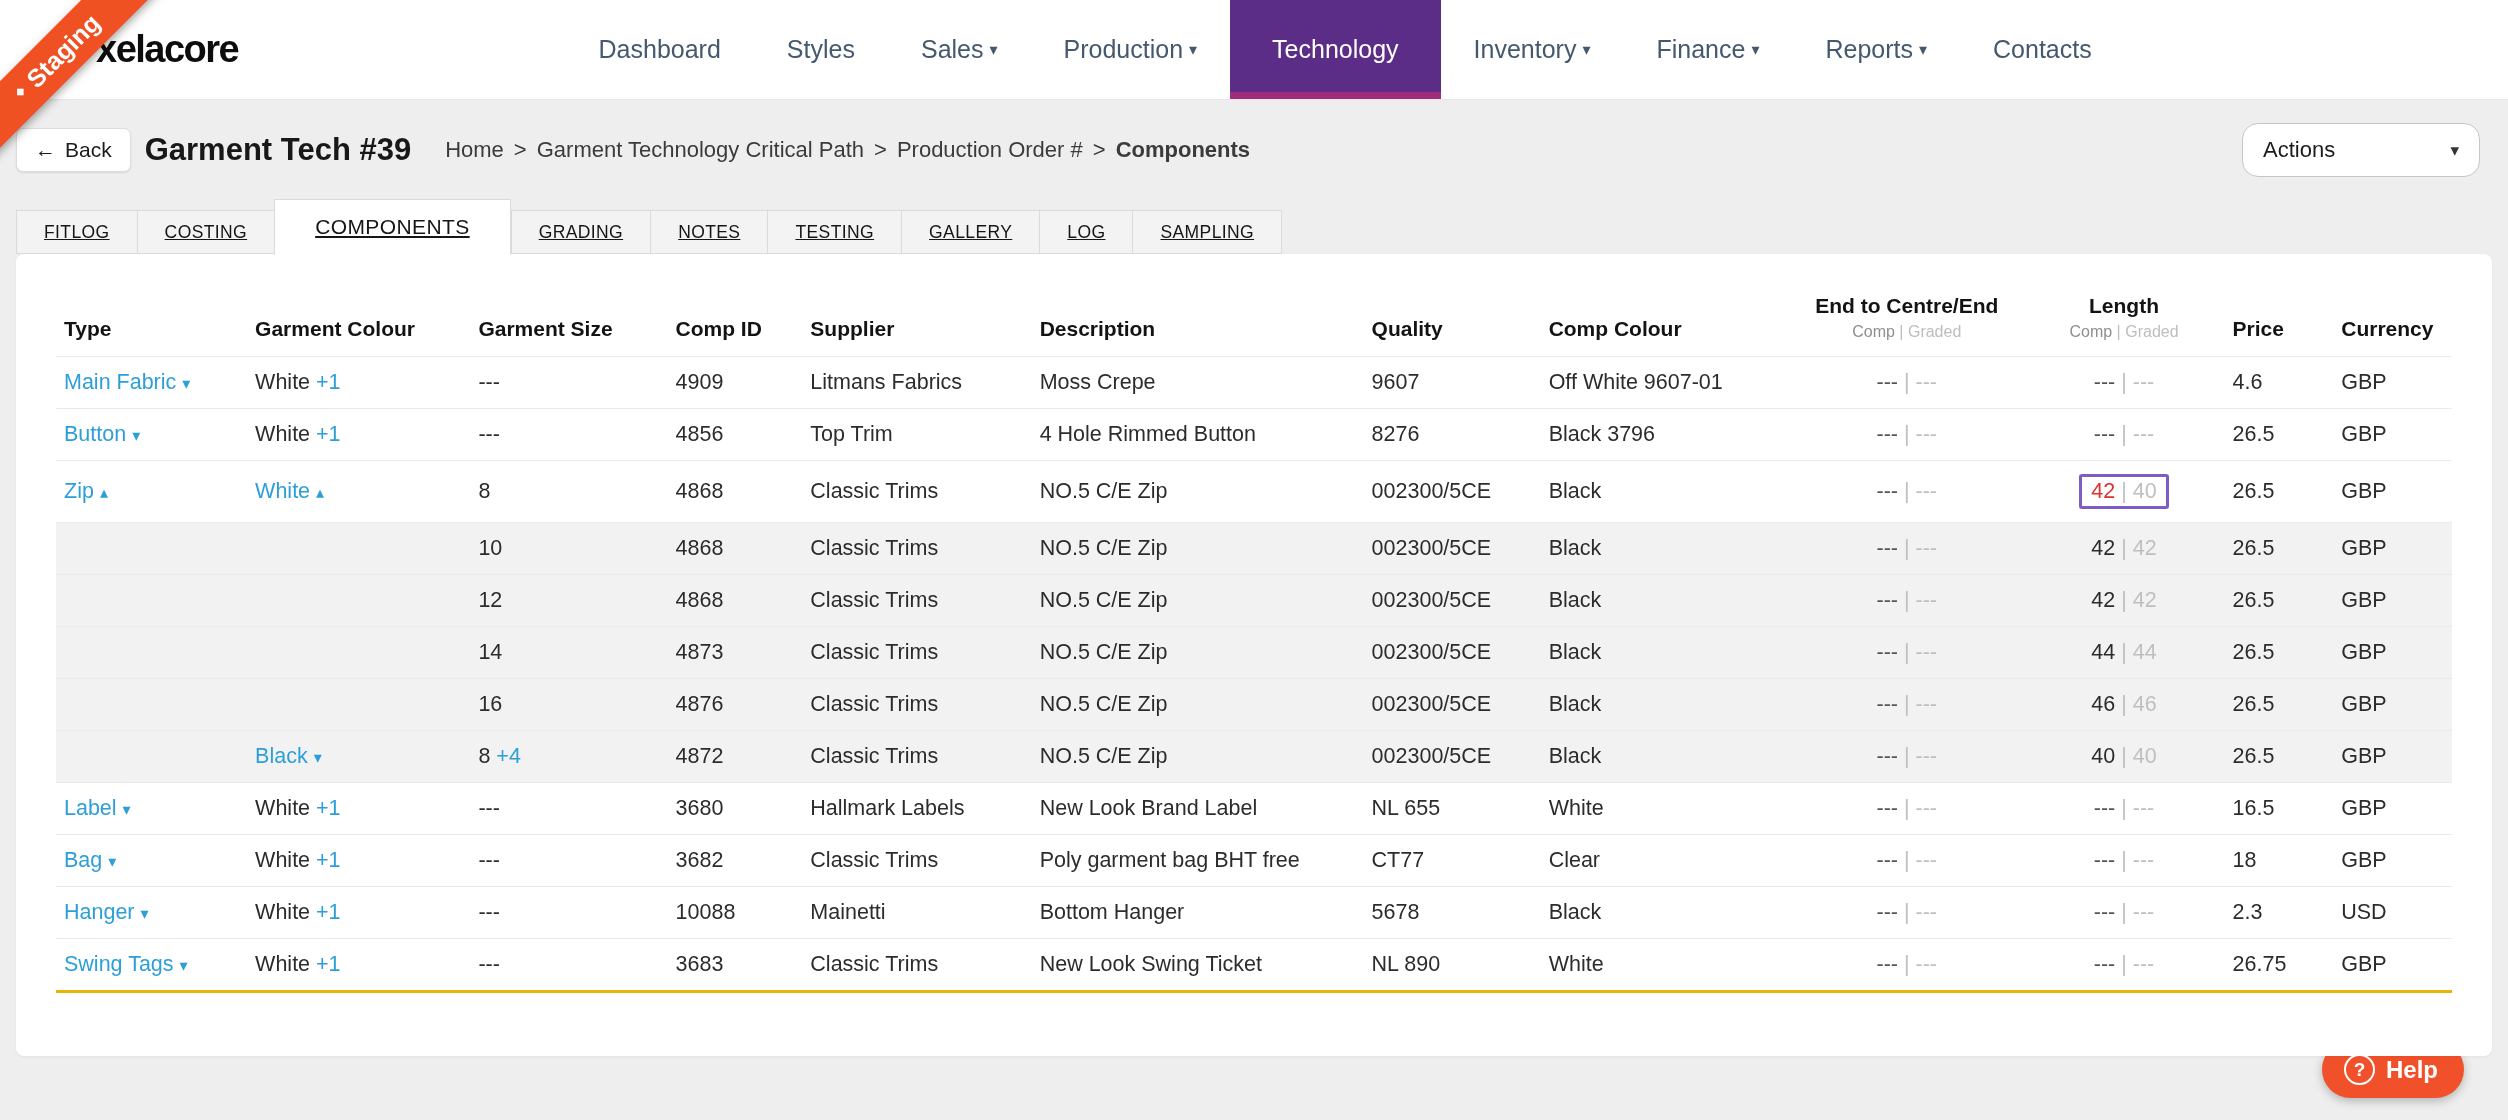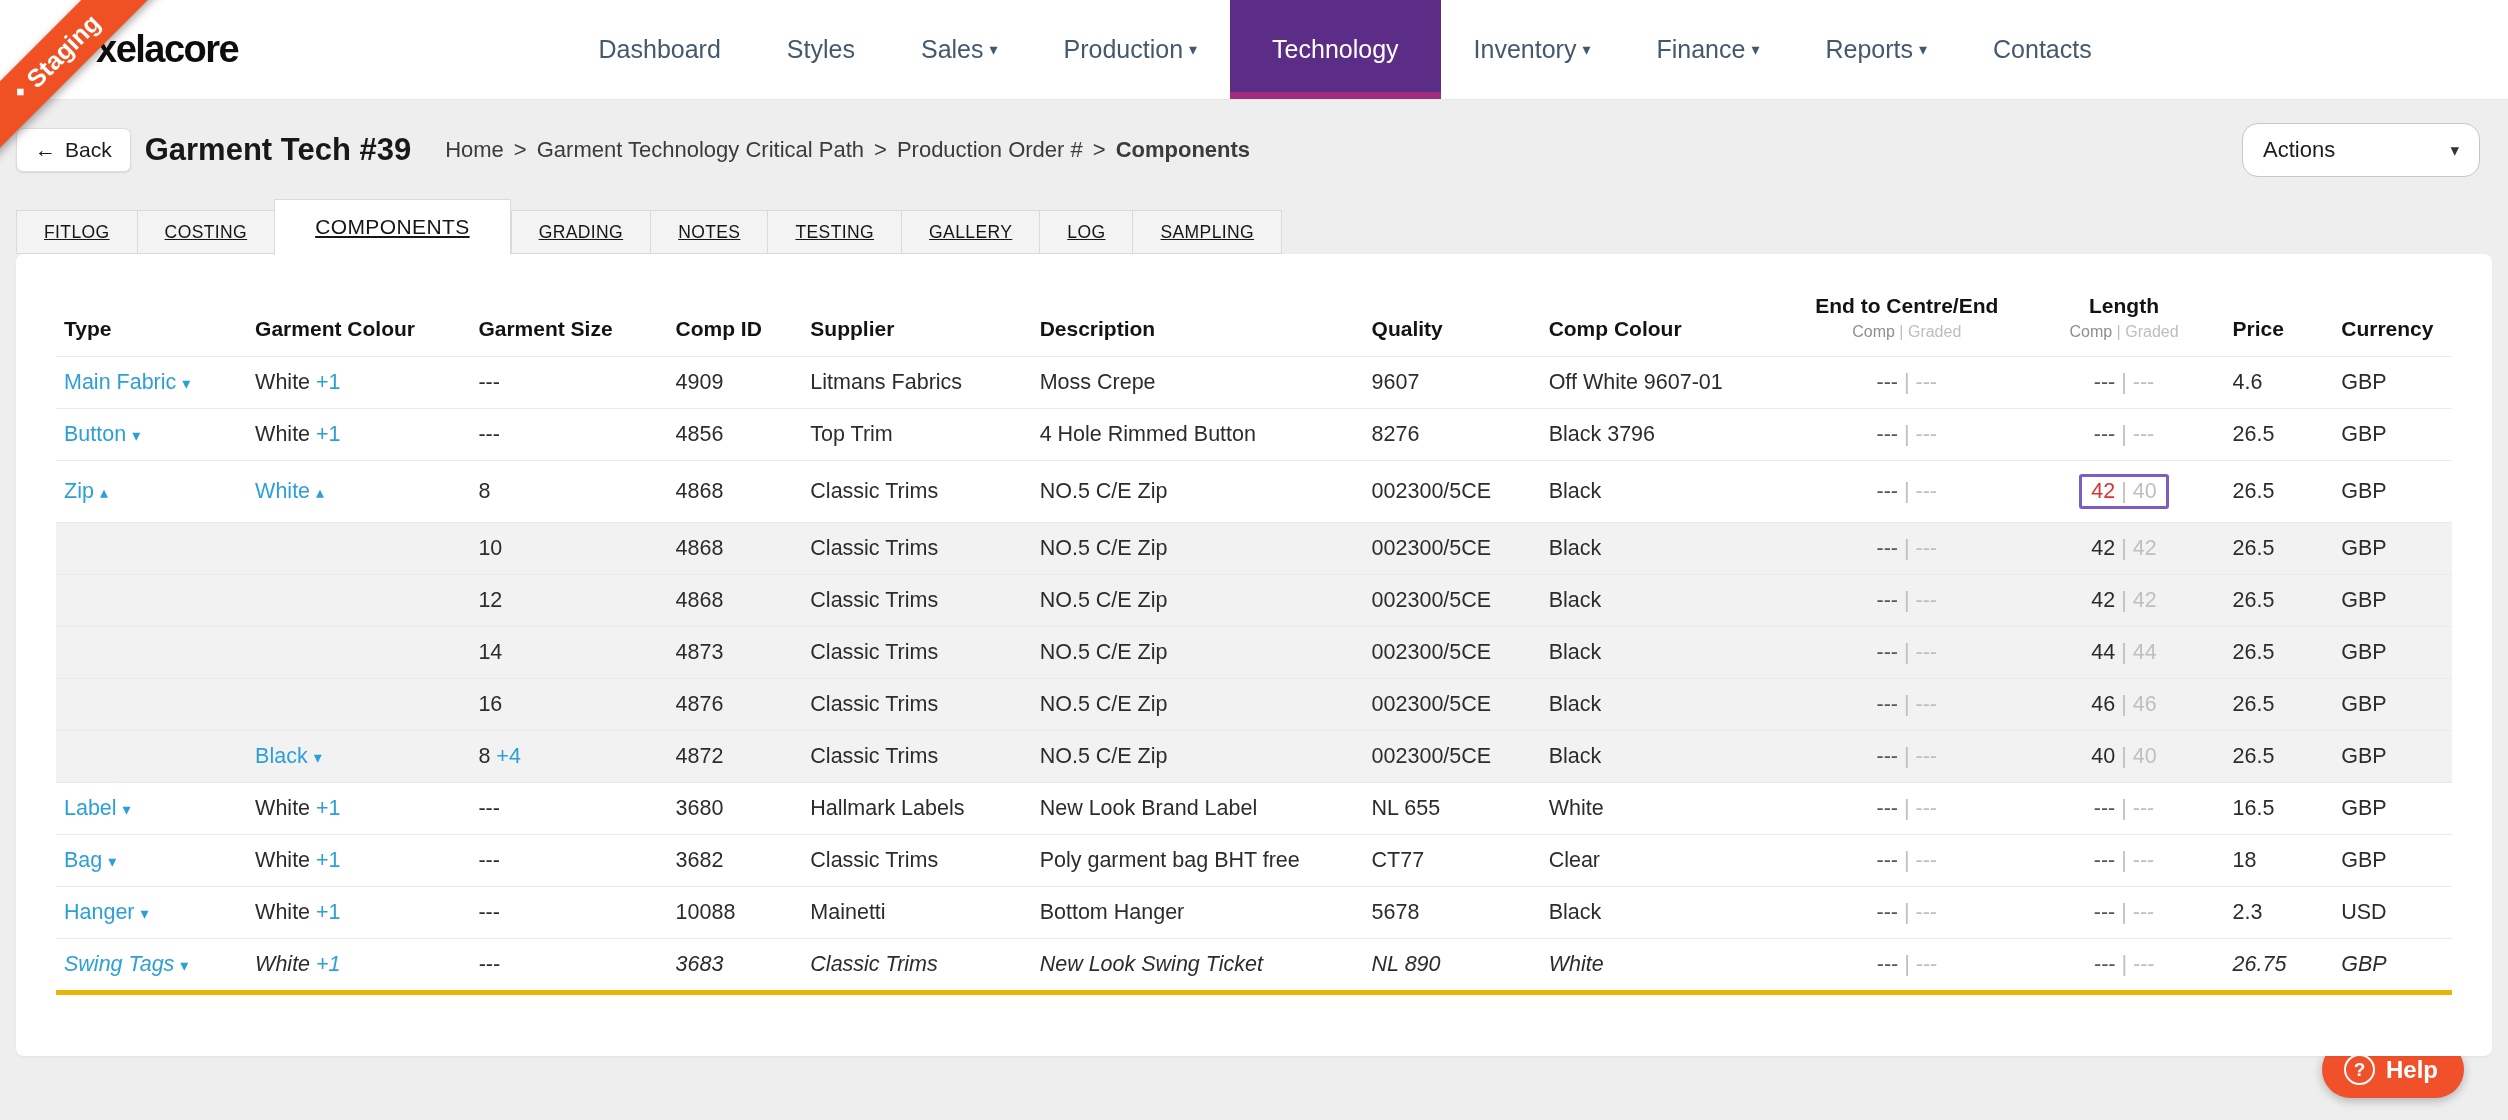--- a/index.html
+++ b/index.html
@@ -43,21 +43,21 @@
 
   
   .card { position:relative; z-index:1; background:#fff; margin:0 16px; border-radius:8px; height:802px; padding:34px 40px; box-shadow:0 1px 3px rgba(0,0,0,.05); }
   .comp-table { width:100%; border-collapse:collapse; table-layout:fixed; }
   .comp-table th { text-align:left; vertical-align:bottom; font-size:21px; font-weight:700; color:#131313; padding:6px 8px 15px; white-space:nowrap; }
   .comp-table th.center, .comp-table td.center { text-align:center; }
   .th-sub { font-weight:400; font-size:16px; margin-top:5px; }
   .sub-comp { color:#8e8e8e; }
   .sub-rest { color:#bdbdbd; }
   .comp-table td { font-size:21.5px; color:#2c2c2c; padding:13px 8px; border-top:1px solid #eaeaea; vertical-align:middle; white-space:nowrap; overflow:hidden; text-overflow:ellipsis; }
-  .comp-table tbody tr:last-child td { border-bottom:5px solid #eab308;font-style:italic; }
+  .comp-table tbody tr:last-child td { border-bottom:3px solid #eab308; }
   tr.shaded td { background:#f2f2f3; }
   .link { color:var(--link,#2d9fd8); cursor:pointer; }
   .tri { font-size:16px; margin-left:6px; }
   .pair .ps, .pair .pg { color:#bfbfbf; }
   .pair .pc.dash { color:#555; }
   .pair .pc.val { color:#2c2c2c; }
   .pair .pc.red { color:var(--red,#e03131); }
   .pair.boxed { display:inline-block; border:3px solid var(--boxpurple,#7d5cc6); border-radius:3px; padding:2px 9px; cursor:pointer; }
 
   

